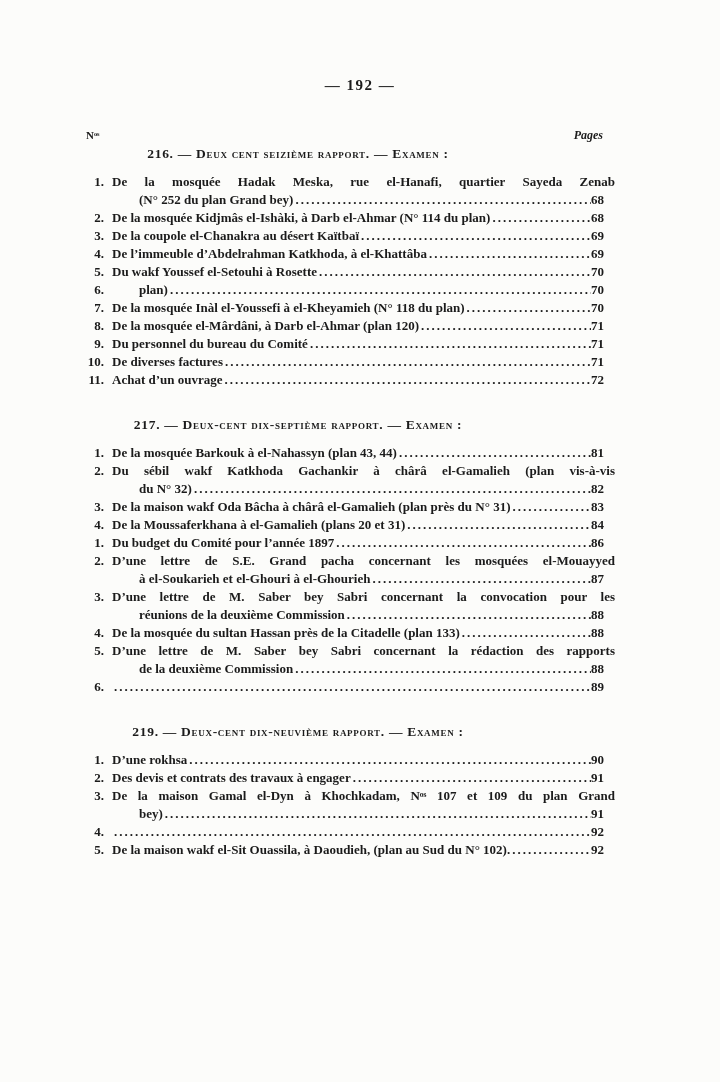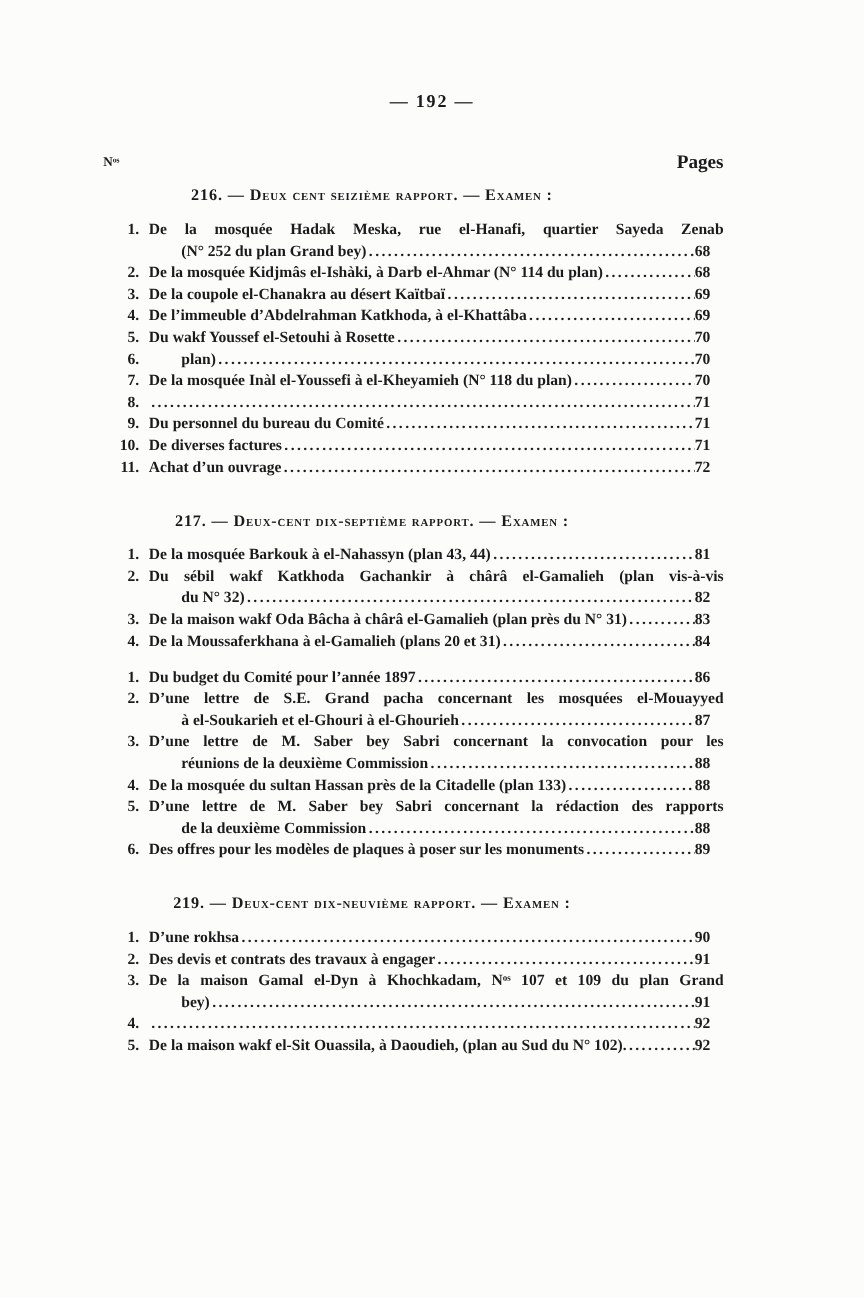--- a/index.html
+++ b/index.html
@@ -31,23 +31,24 @@
   .cols-row {
     margin-top: 36px;
     display: flex;
     justify-content: space-between;
     align-items: flex-end;
     font-size: 11px;
     line-height: 13px;
   }
   .cols-row .pages-label {
     padding-right: 12px;
-    font-size: 16px;
-  }
-  .section { margin: 12px; }
+    font-size: 12px;
+    font-style: italic;
+  }
+  .section { margin: 0; }
   .section-heading {
     width: 424px;            
     text-align: center;
     font-variant: small-caps;
     font-size: 13.5px;
     letter-spacing: 0.7px;
     line-height: 17px;
     margin: 27px 0 11px 0;
     white-space: nowrap;
   }
@@ -191,20 +192,21 @@
                   <span class="leader">........................................................................................................................</span>
                   <span class="page-num">70</span>
                 </div>
               </div>
   </div>
 
   <div class="item">
     <span class="num">8.</span>
     <div class="body">
                 <div class="line lastline">
+                  <span class="text">De la mosquée el-Mârdâni, à Darb el-Ahmar (plan 120)</span>
                   <span class="leader">........................................................................................................................</span>
                   <span class="page-num">71</span>
                 </div>
               </div>
   </div>
 
   <div class="item">
     <span class="num">9.</span>
     <div class="body">
                 <div class="line lastline">
@@ -346,21 +348,20 @@
                   <span class="leader">........................................................................................................................</span>
                   <span class="page-num">88</span>
                 </div>
               </div>
   </div>
 
   <div class="item">
     <span class="num">6.</span>
     <div class="body">
                 <div class="line lastline">
-                  <span class="text">Des offres pour les modèles de plaques à poser sur les monuments</span>
                   <span class="leader">........................................................................................................................</span>
                   <span class="page-num">89</span>
                 </div>
               </div>
   </div>
 </div>
   </div>
 
   <div class="section">
     <div class="section-heading">219. — Deux-cent dix-neuvième rapport. — Examen :</div>

